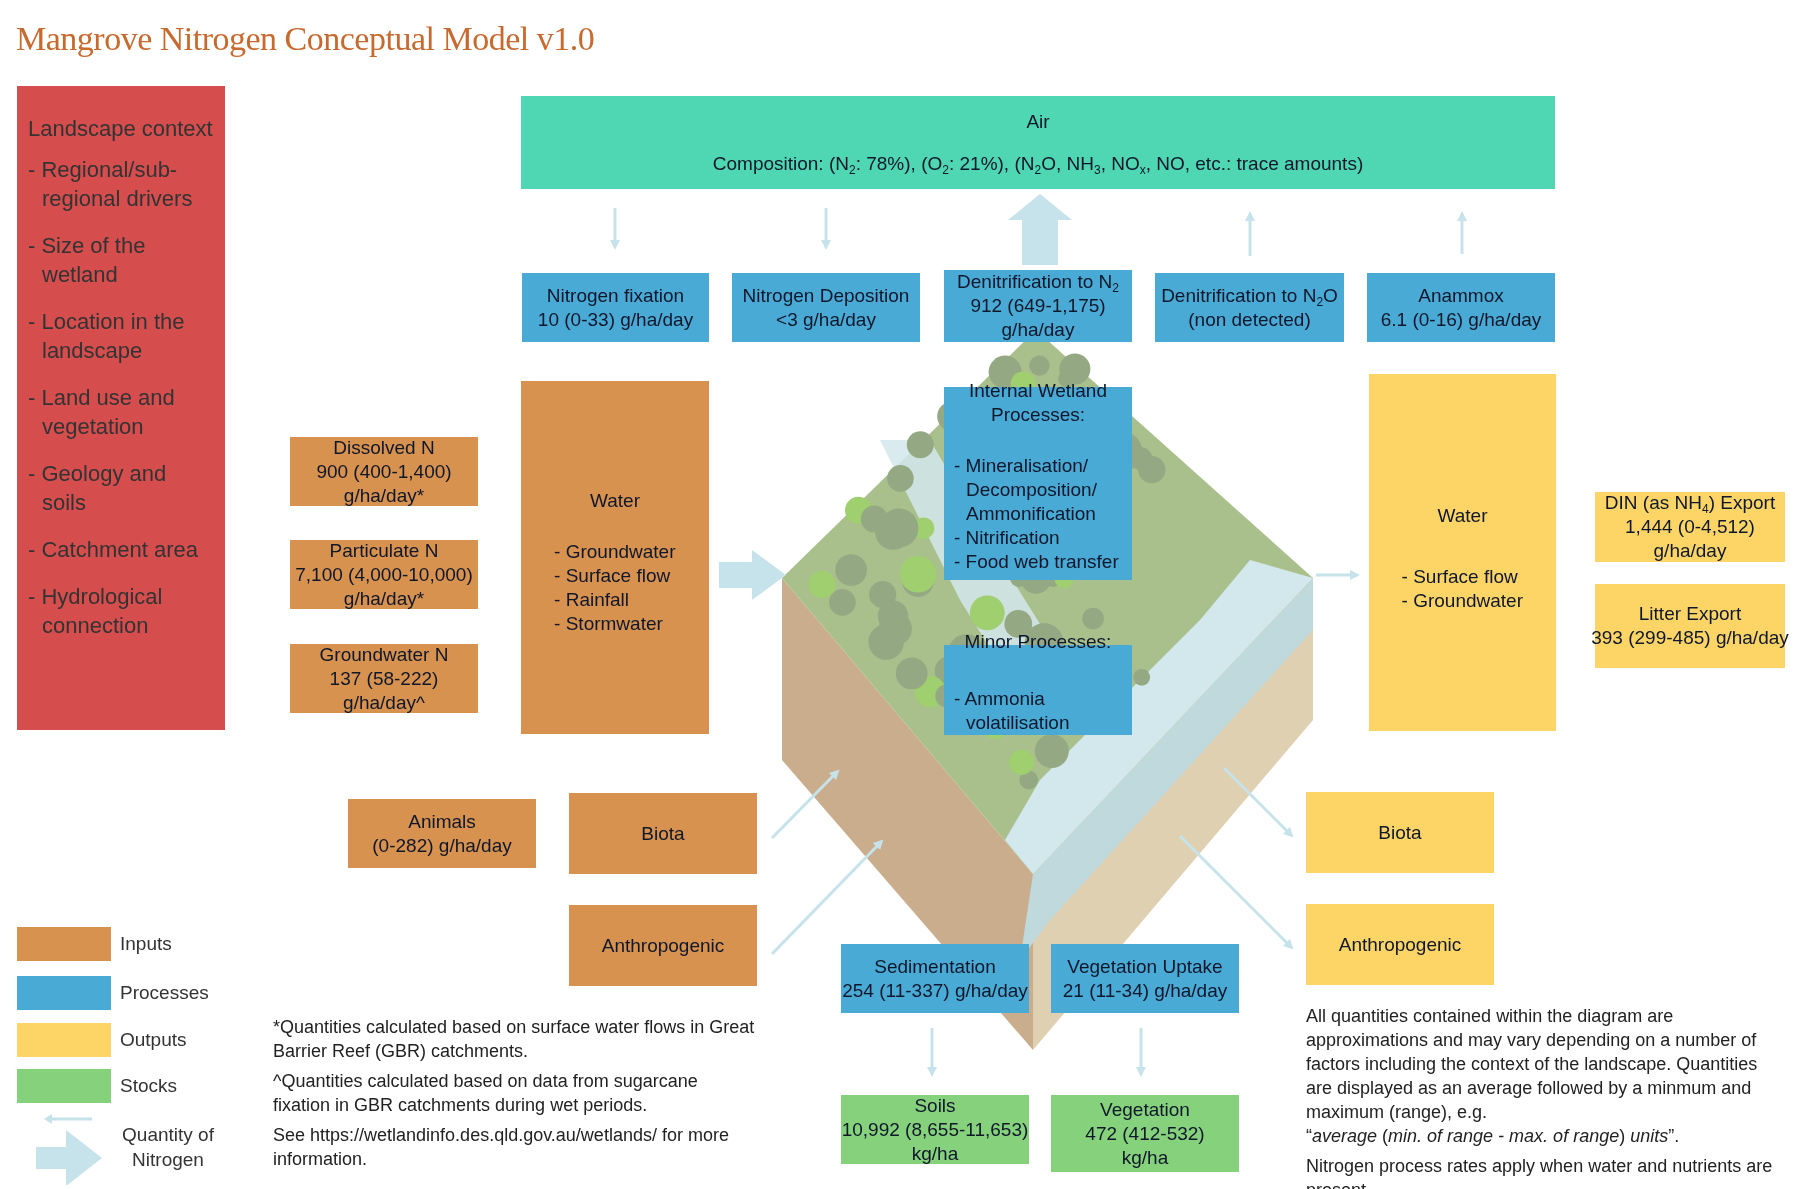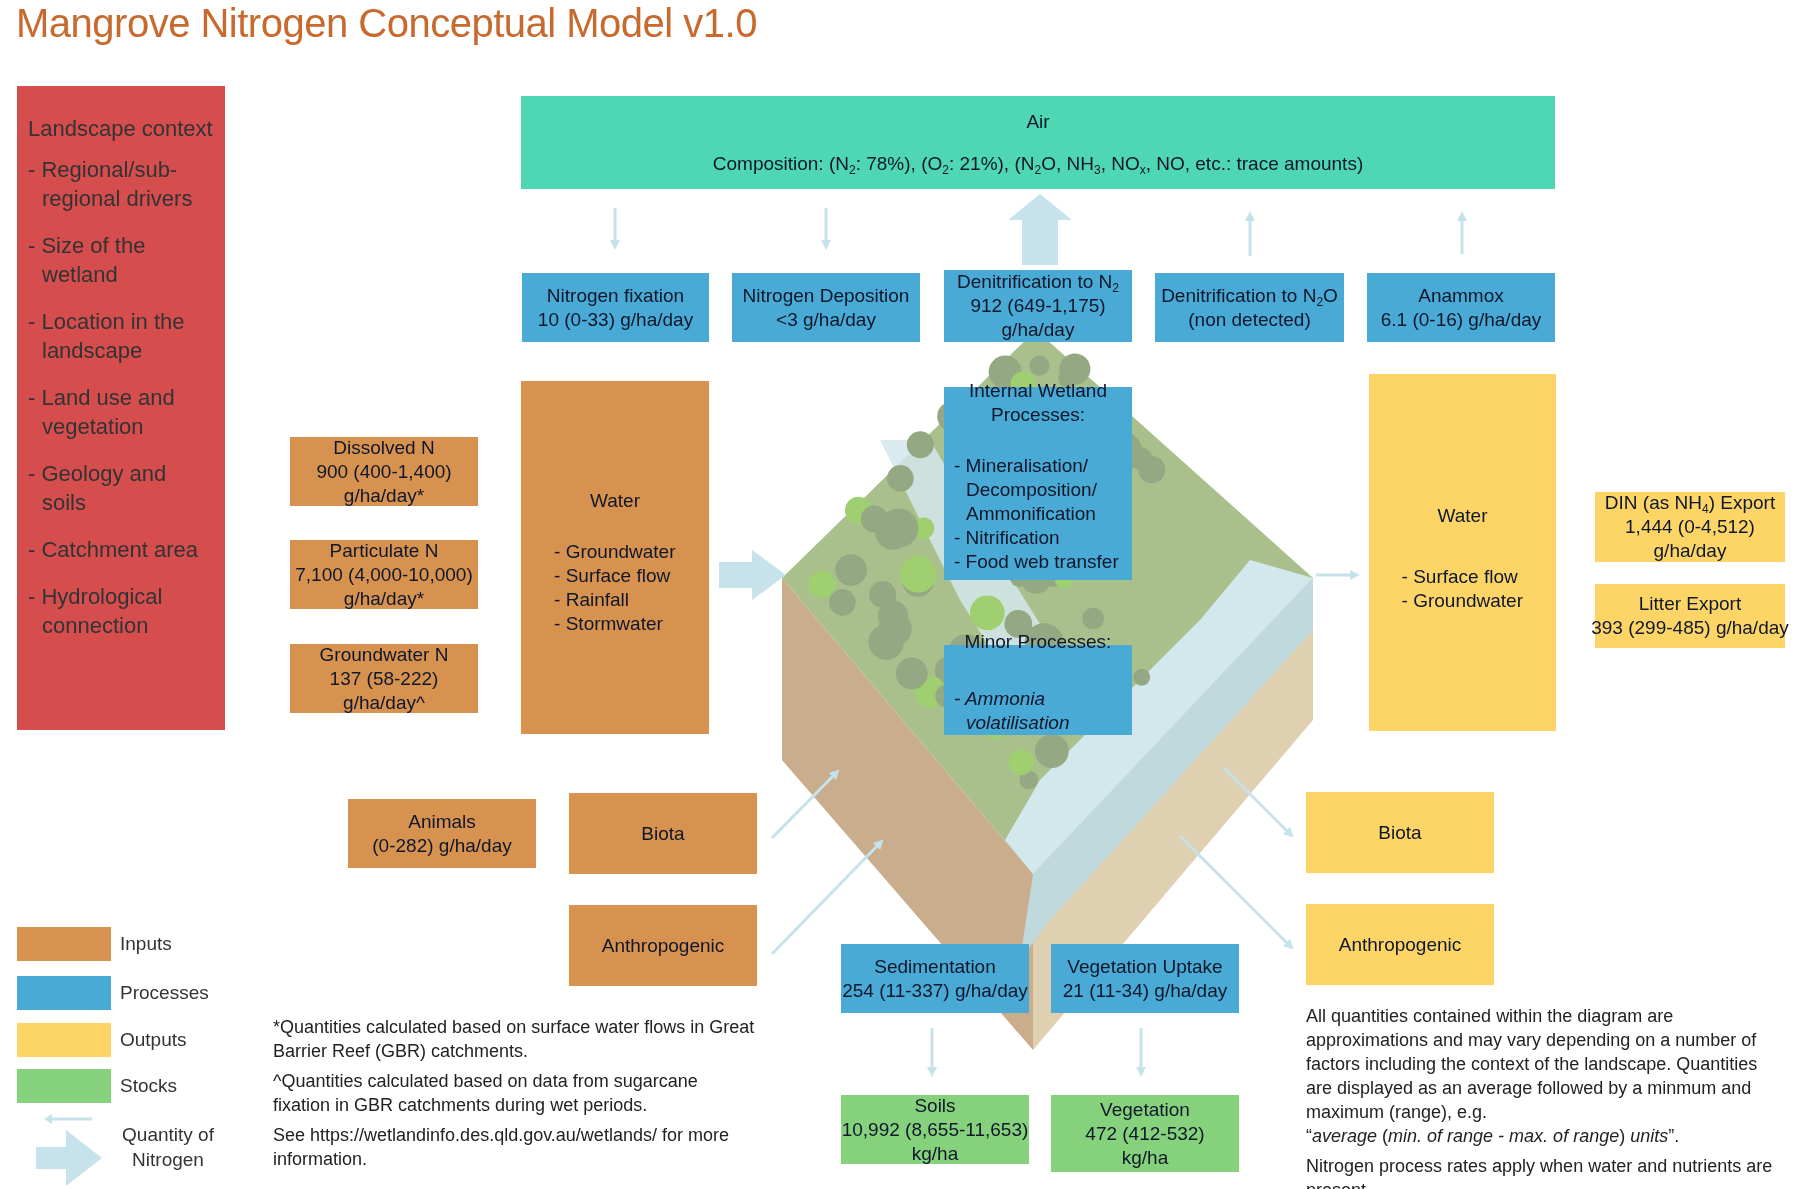--- a/index.html
+++ b/index.html
@@ -1,19 +1,19 @@
 <!DOCTYPE html>
 <html><head>
 <meta charset="utf-8">
 <style>
   html, body { margin:0; padding:0; }
   body { width:1800px; height:1189px; position:relative; background:#ffffff; overflow:hidden;
          font-family:"Liberation Sans", sans-serif; color:#333333; }
   .abs { position:absolute; box-sizing:border-box; }
-  .title { left:16px; top:1px; font-size:40px; color:#c8692e; letter-spacing:-0.5px; white-space:nowrap; }
+  .title { left:16px; top:20px; font-size:34px; color:#c8692e; letter-spacing:-0.5px; white-space:nowrap;font-family:Liberation Serif, serif; }
   .box { position:absolute; box-sizing:border-box; display:flex; flex-direction:column; justify-content:center; align-items:center;
          text-align:center; font-size:19px; line-height:24px; color:#0f172a; }
   .input { background:#d8924f; }
   .process { background:#4aaad6; }
   .output { background:#fdd567; }
   .stock { background:#86d27c; }
   .air { background:#4fd6b2; }
   .landscape { background:#d64d4e; left:17px; top:86px; width:208px; height:644px; padding:28px 10px 0 11px; display:block; text-align:left; font-size:22px; line-height:29px; color:#333; }
   .landscape .lhead { margin-bottom:12px; }
   .landscape .litem { margin-bottom:18px; padding-left:14px; text-indent:-14px; }
@@ -215,38 +215,38 @@
 <div class="box process listbox" style="left:944px;top:387px;width:188px;height:193px;">
   <div style="width:150px;margin-bottom:12px;">Internal Wetland Processes:</div>
   <ul style="width:168px;">
     <li>- Mineralisation/ Decomposition/ Ammonification</li>
     <li>- Nitrification</li>
     <li>- Food web transfer</li>
   </ul>
 </div>
 <div class="box process listbox" style="left:944px;top:645px;width:188px;height:90px;">
   <div style="margin-bottom:18px;">Minor Processes:</div>
-  <ul style="width:168px;font-style:italic;">
+  <ul style="width:168px;">
     <li>- Ammonia volatilisation</li>
   </ul>
 </div>
 
 <div class="box output listbox" style="left:1369px;top:374px;width:187px;height:357px;justify-content:flex-start;padding-top:130px;">
   <div style="margin-bottom:22px;">Water</div>
   <ul>
     <li>- Surface flow</li>
     <li>- Groundwater</li>
   </ul>
 </div>
 <div class="box output" style="left:1595px;top:492px;width:190px;height:70px;">
   <div><span>DIN (as NH</span><sub>4</sub><span>) Export</span></div>
   <div>1,444 (0-4,512)</div>
   <div>g/ha/day</div>
 </div>
-<div class="box output" style="left:1595px;top:584px;width:190px;height:64px;">
+<div class="box output" style="left:1595px;top:584px;width:190px;height:84px;">
   <div>Litter Export</div>
   <div style="white-space:nowrap;">393 (299-485) g/ha/day</div>
 </div>
 
 <div class="box input" style="left:348px;top:799px;width:188px;height:69px;">
   <div>Animals</div>
   <div>(0-282) g/ha/day</div>
 </div>
 <div class="box input" style="left:569px;top:793px;width:188px;height:81px;">
   <div>Biota</div>

